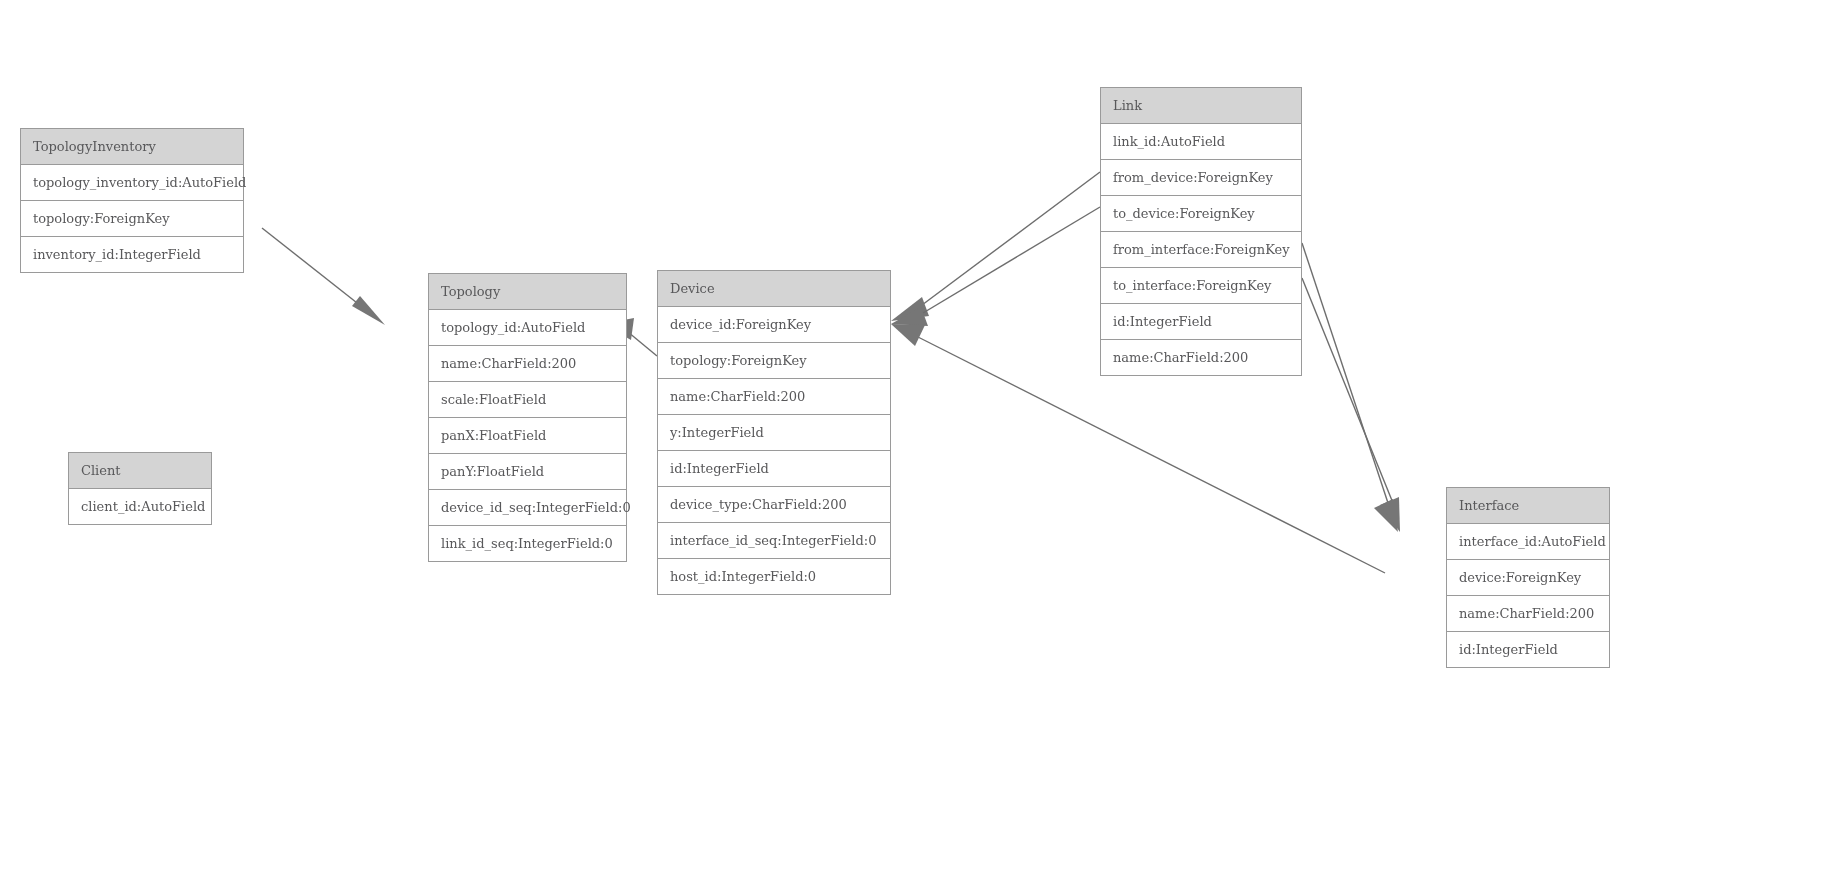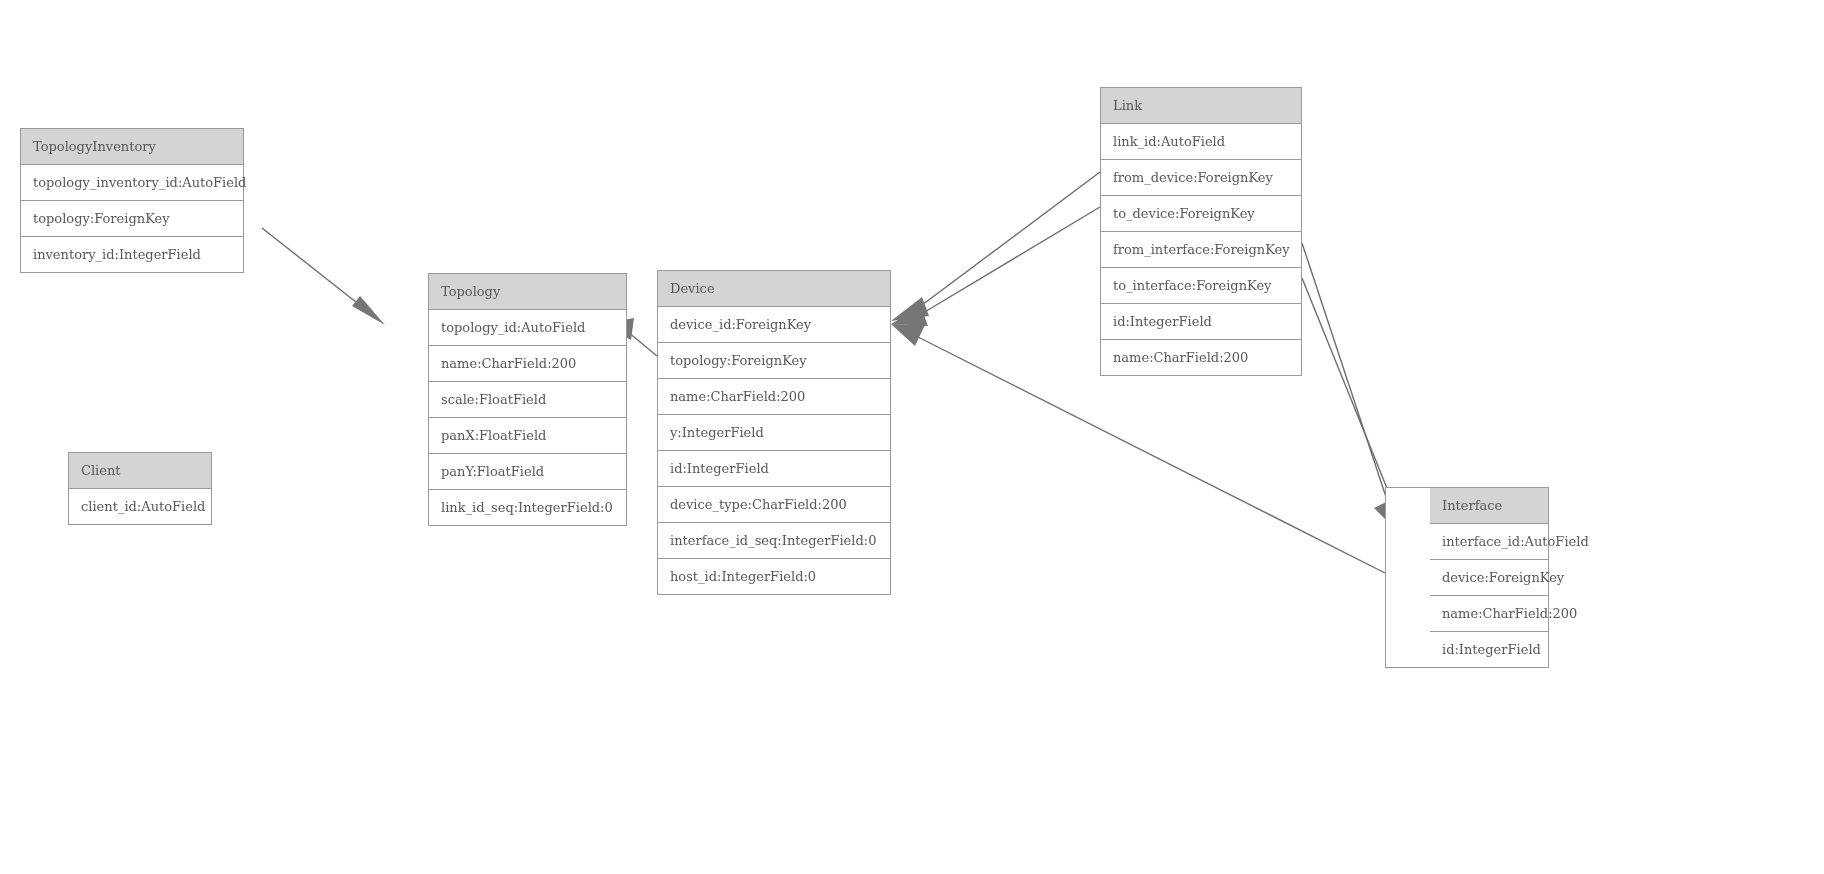--- a/index.html
+++ b/index.html
@@ -106,20 +106,21 @@
         <div class="field-row">topology:ForeignKey</div>
         <div class="field-row">inventory_id:IntegerField</div>
       </div>
       <div class="entity" style="left: 385px; top: 273px; width: 199px; margin-left: 43px;">
         <div class="entity-title">Topology</div>
         <div class="field-row">topology_id:AutoField</div>
         <div class="field-row">name:CharField:200</div>
         <div class="field-row">scale:FloatField</div>
         <div class="field-row">panX:FloatField</div>
         <div class="field-row">panY:FloatField</div>
+        <div class="field-row">device_id_seq:IntegerField:0</div>
         <div class="field-row">link_id_seq:IntegerField:0</div>
       </div>
       <div class="entity" style="left: 68px; top: 452px; width: 144px;">
         <div class="entity-title">Client</div>
         <div class="field-row">client_id:AutoField</div>
       </div>
       <div class="entity" style="left: 657px; top: 270px; width: 234px;">
         <div class="entity-title">Device</div>
         <div class="field-row">device_id:ForeignKey</div>
         <div class="field-row">topology:ForeignKey</div>
@@ -133,21 +134,21 @@
       <div class="entity" style="left: 1100px; top: 87px; width: 202px;">
         <div class="entity-title">Link</div>
         <div class="field-row">link_id:AutoField</div>
         <div class="field-row">from_device:ForeignKey</div>
         <div class="field-row">to_device:ForeignKey</div>
         <div class="field-row">from_interface:ForeignKey</div>
         <div class="field-row">to_interface:ForeignKey</div>
         <div class="field-row">id:IntegerField</div>
         <div class="field-row">name:CharField:200</div>
       </div>
-      <div class="entity" style="left: 1385px; top: 487px; width: 164px; padding-left: 44px;">
+      <div class="entity" style="left: 1446px; top: 487px; width: 164px;">
         <div class="entity-title">Interface</div>
         <div class="field-row">interface_id:AutoField</div>
         <div class="field-row">device:ForeignKey</div>
         <div class="field-row">name:CharField:200</div>
         <div class="field-row">id:IntegerField</div>
       </div>
     </div>
 
 </div>
 

